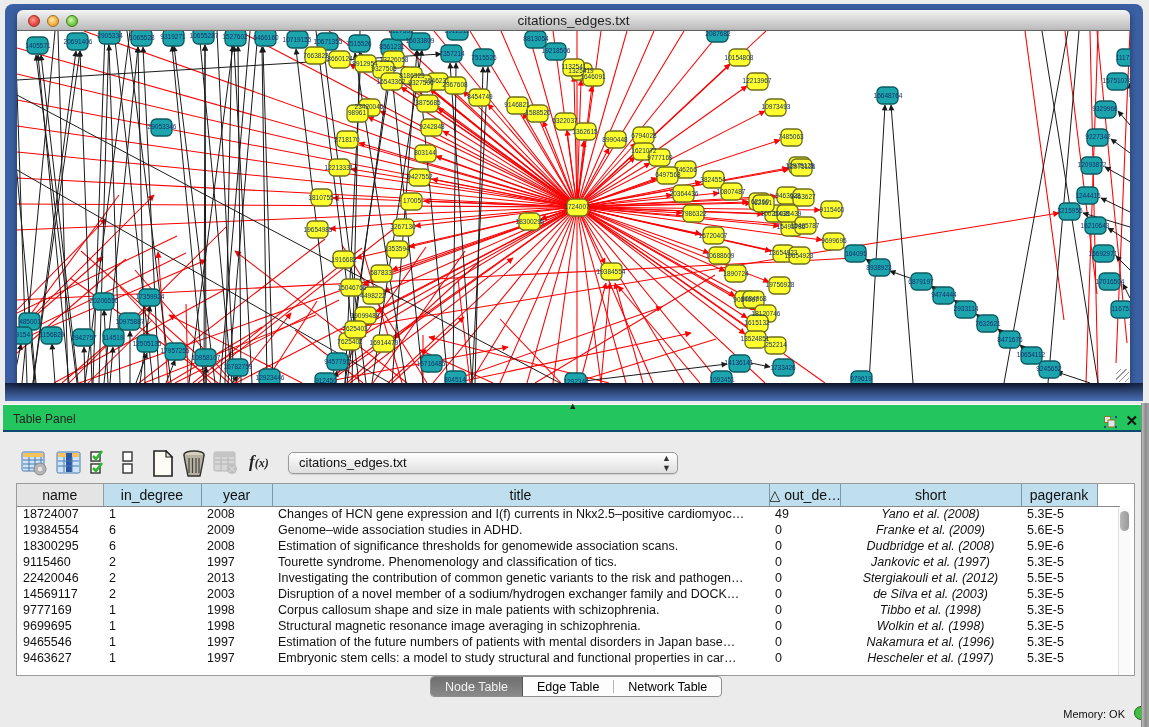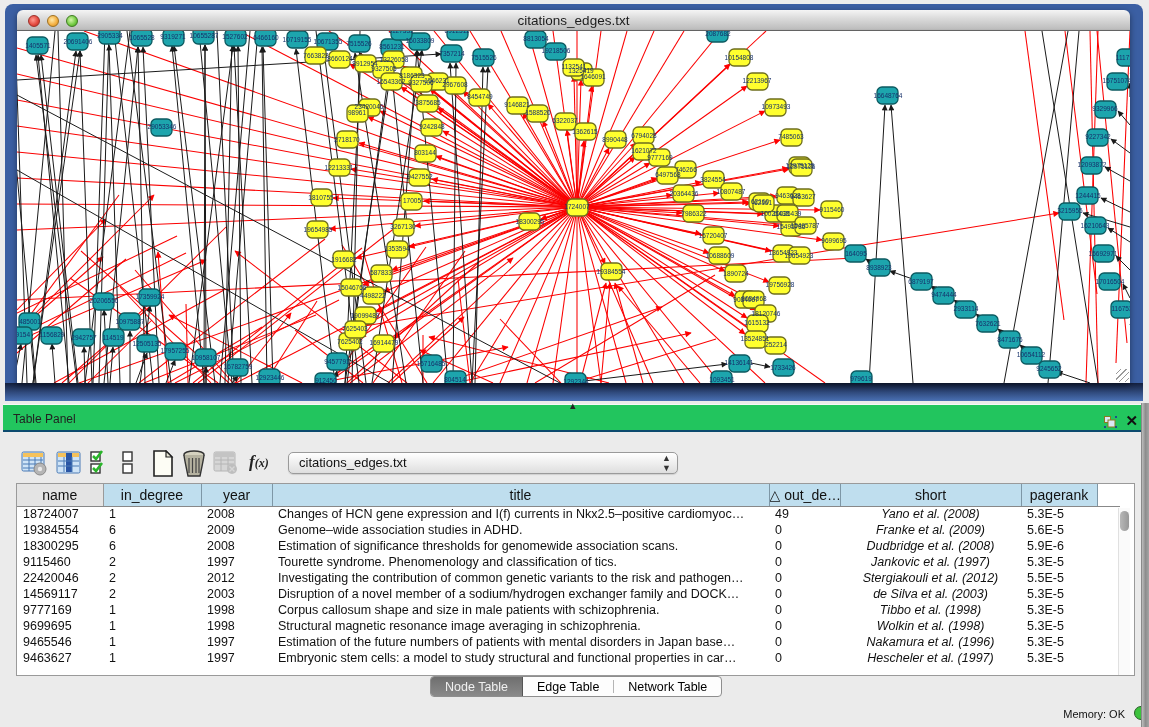--- a/index.html
+++ b/index.html
@@ -782,21 +782,21 @@
               <td class="c3">1997</td>
               <td class="c4">Tourette syndrome. Phenomenology and classification of tics.</td>
               <td class="c5">0</td>
               <td class="c6">Jankovic et al. (1997)</td>
               <td class="c7">5.3E-5</td>
               <td></td>
             </tr>
 <tr>
               <td class="c1">22420046</td>
               <td class="c2">2</td>
-              <td class="c3">2012</td>
+              <td class="c3">2013</td>
               <td class="c4">Investigating the contribution of common genetic variants to the risk and pathogen…</td>
               <td class="c5">0</td>
               <td class="c6">Stergiakouli et al. (2012)</td>
               <td class="c7">5.5E-5</td>
               <td></td>
             </tr>
 <tr>
               <td class="c1">14569117</td>
               <td class="c2">2</td>
               <td class="c3">2003</td>

